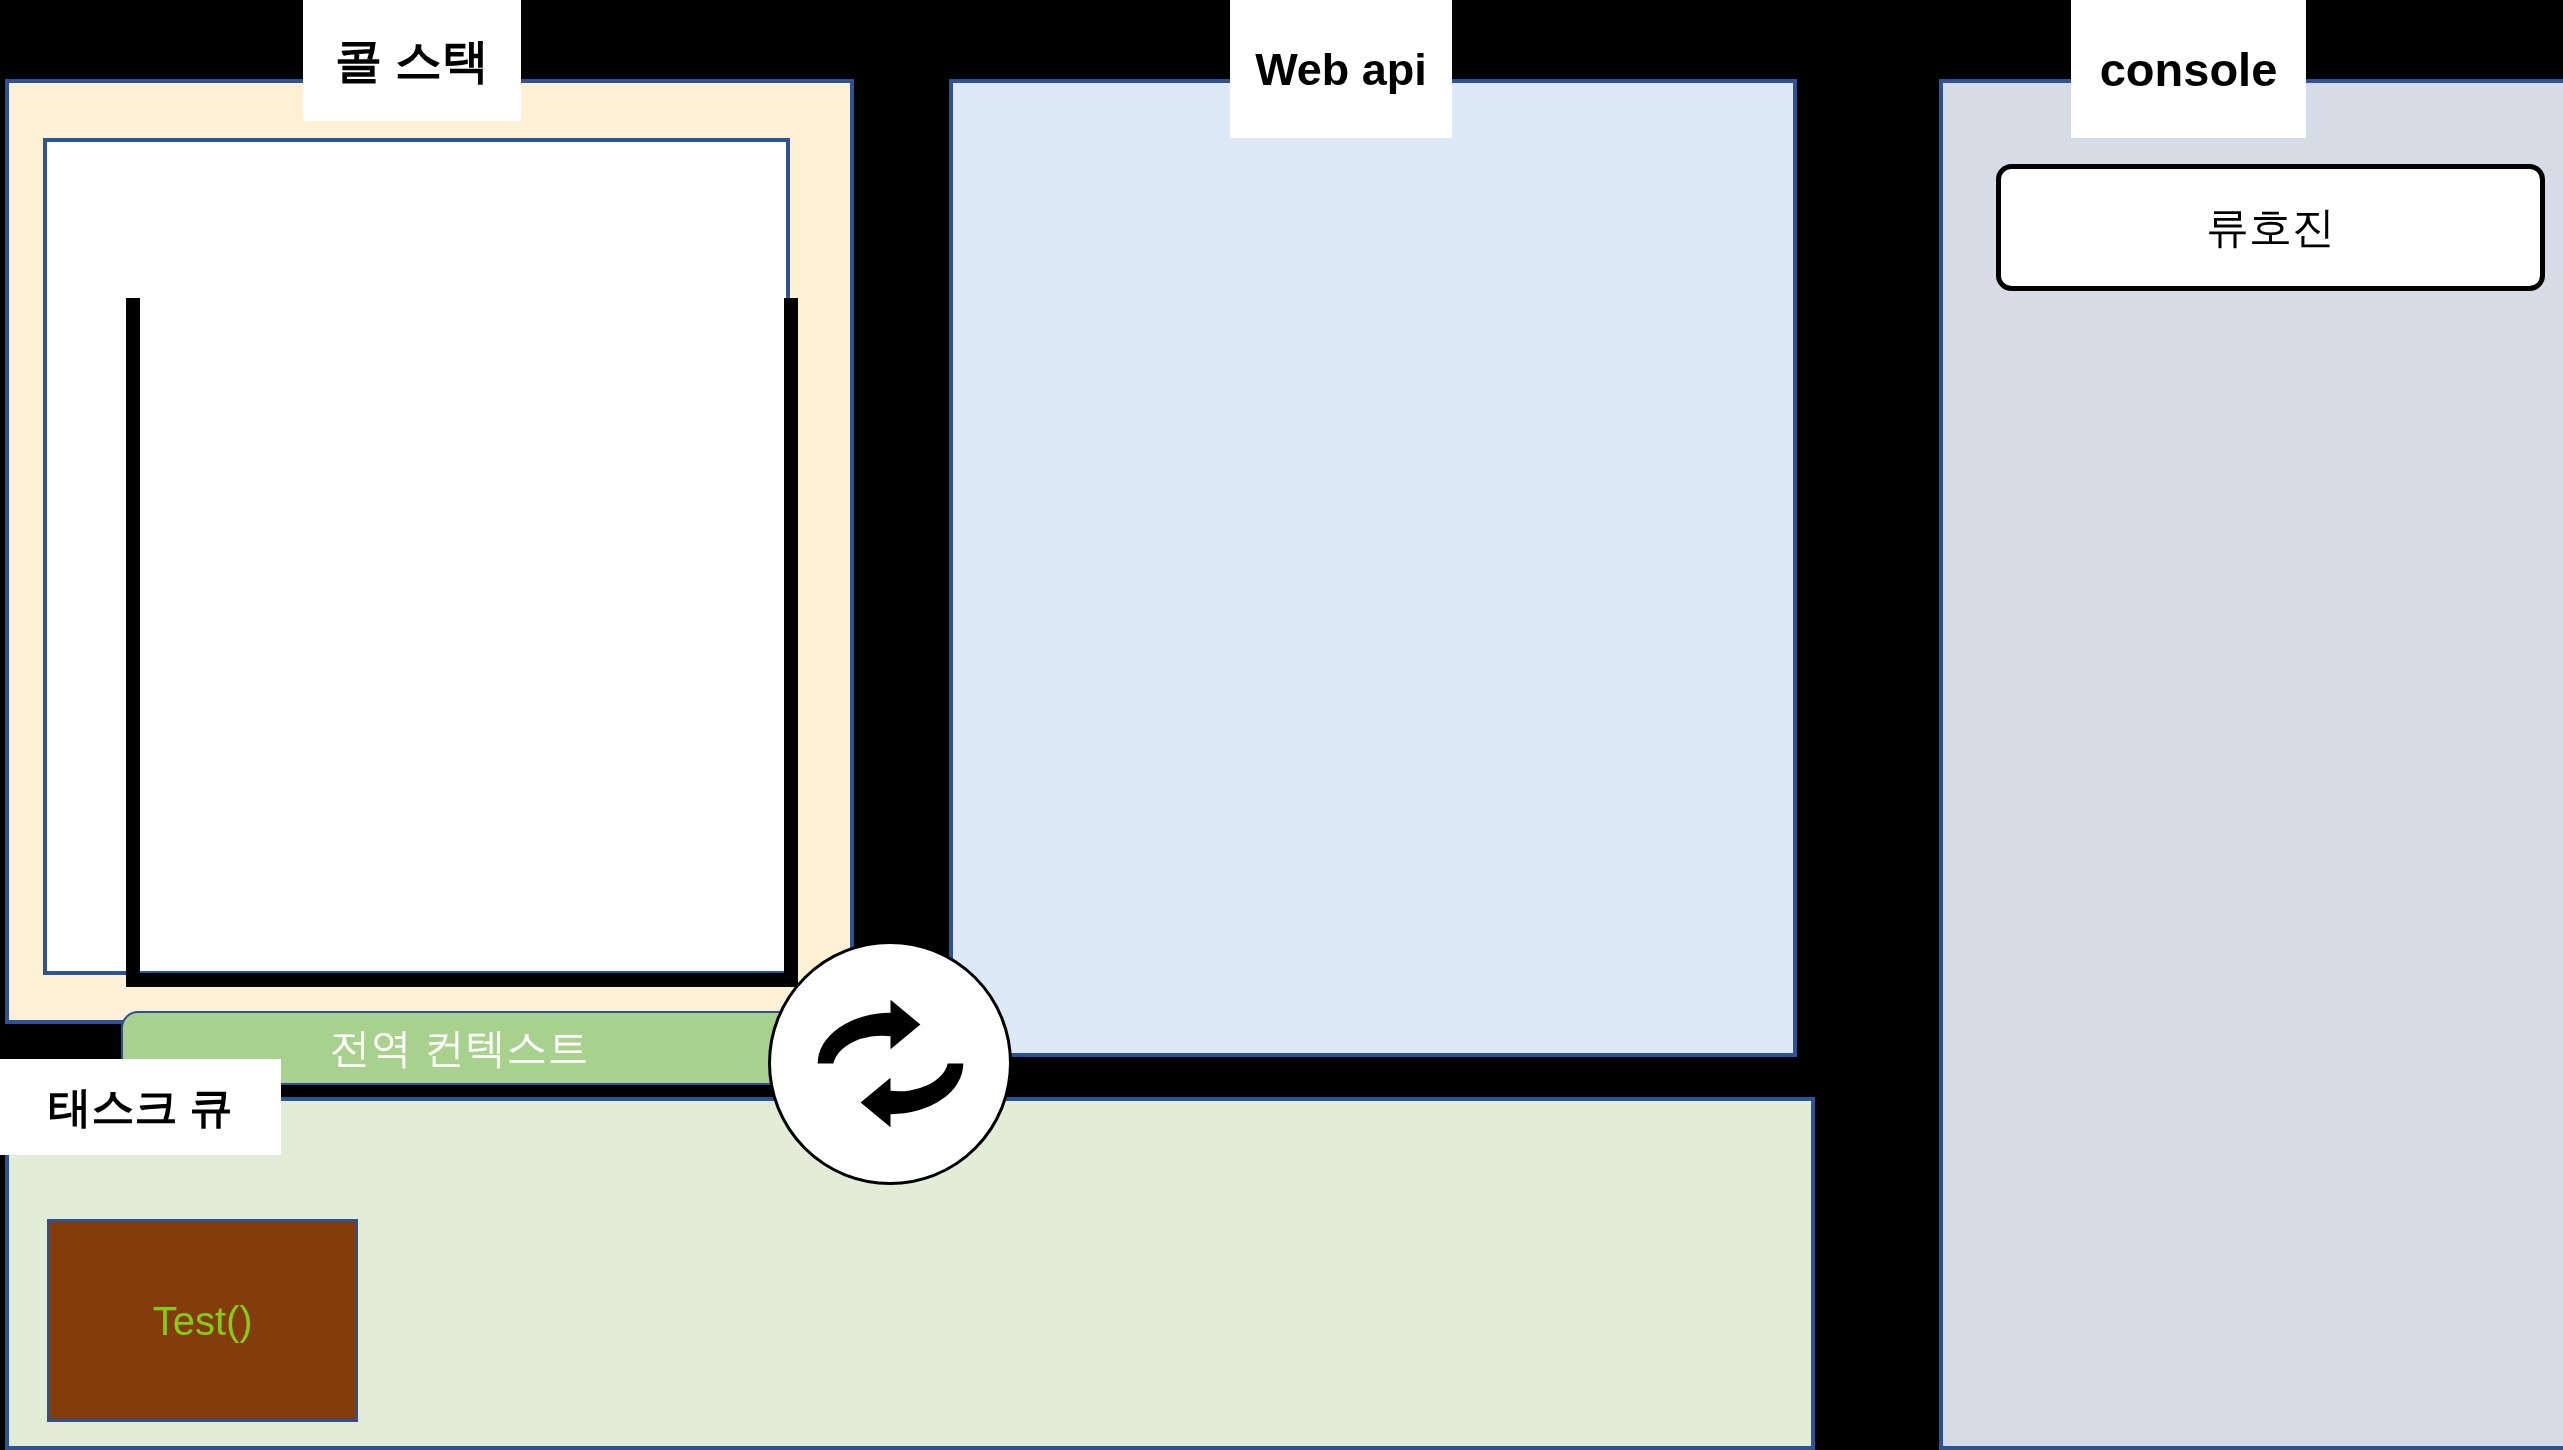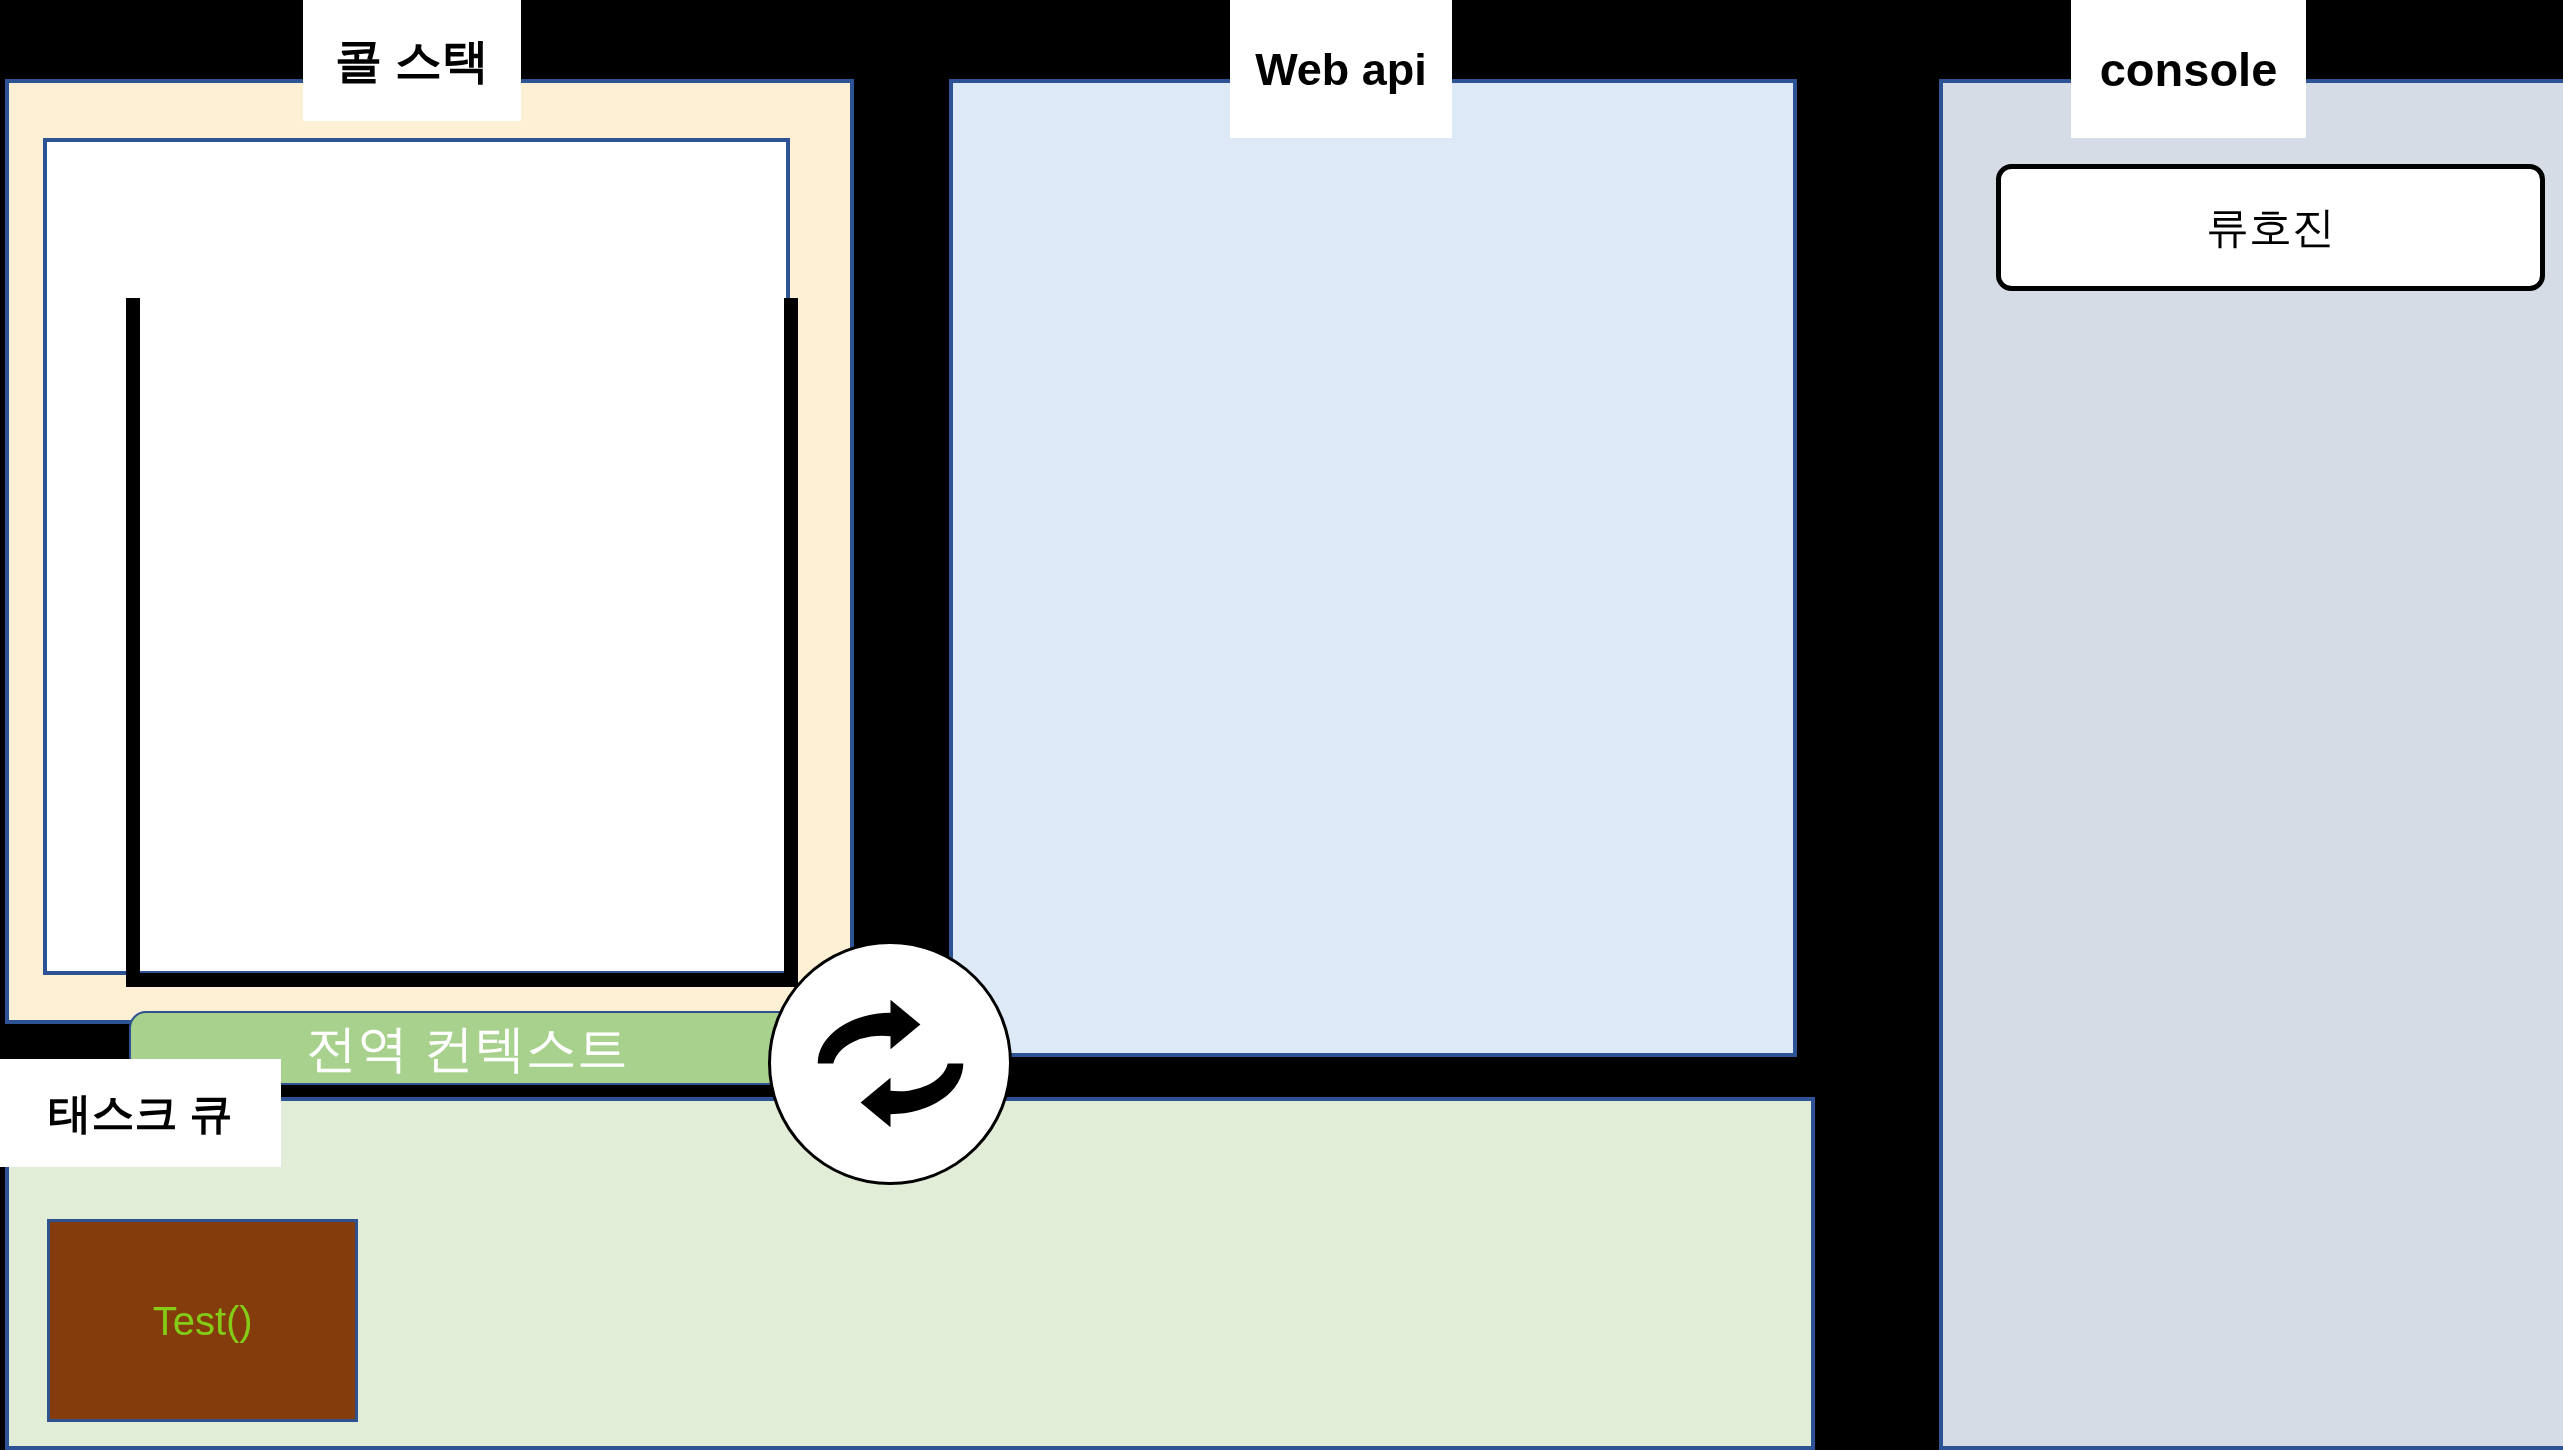--- a/index.html
+++ b/index.html
@@ -76,26 +76,26 @@
     background: #4472C4;
   }
   #frame-main {
     left: 133px;
     top: 688px;
     width: 591px;
     height: 81px;
     background: #4472C4;
   }
   #frame-global {
-    left: 82px;
+    left: 74px;
     top: 869px;
     width: 676px;
     height: 74px;
     background: #A9D18E;
-    font-size: 51px;
+    font-size: 41px;
   }
 
   
   #webapi-panel {
     left: 949px;
     top: 79px;
     width: 848px;
     height: 978px;
     background: #DEE9F7;
   }
@@ -181,21 +181,21 @@
     left: 2071px;
     top: 0px;
     width: 235px;
     height: 138px;
     font-size: 47px;
   }
   #tab-taskqueue {
     left: 0px;
     top: 1059px;
     width: 281px;
-    height: 108px;
+    height: 96px;
     font-size: 43px;
   }
 
   
   #event-loop {
     position: absolute;
     left: 768px;
     top: 941px;
     width: 244px;
     height: 244px;

